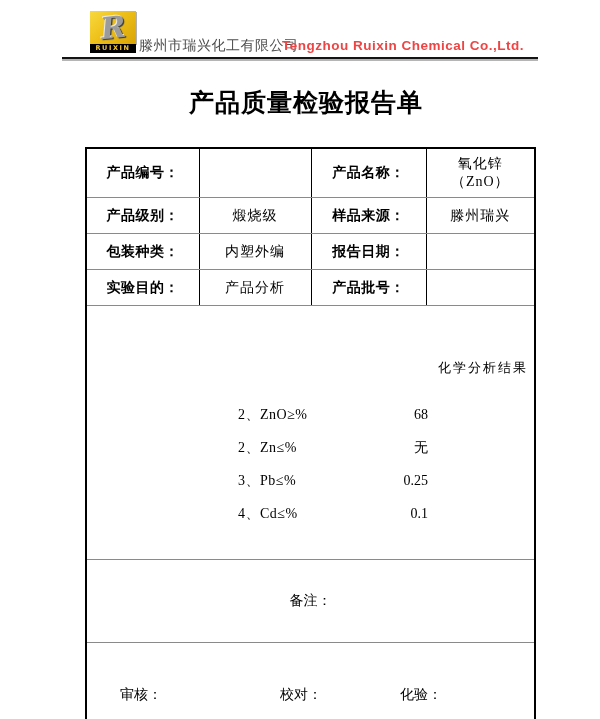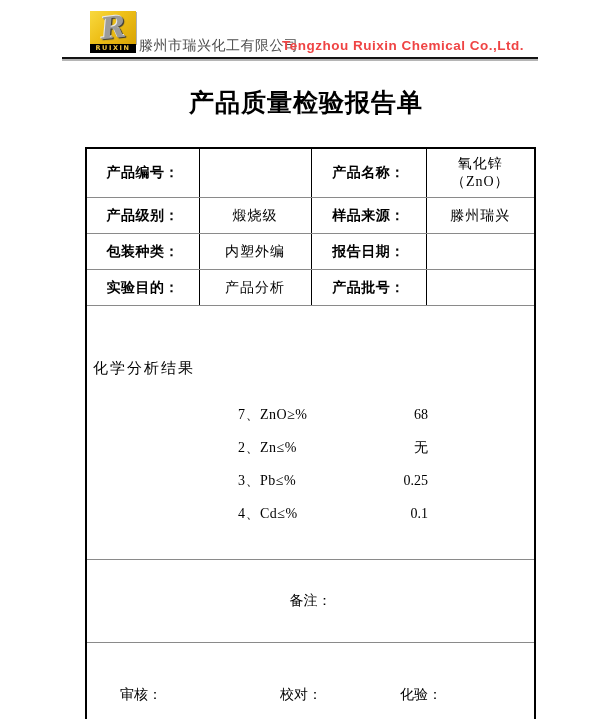--- a/index.html
+++ b/index.html
@@ -84,23 +84,23 @@
     vertical-align:middle;
     overflow:hidden;
   }
   tr.info-row { height:36px; }
   td.label { font-weight:bold; letter-spacing:0.5px; }
   td.value { font-family:"Liberation Serif", serif; letter-spacing:1px; }
 
   td.analysis-cell { height:241px; vertical-align:top; text-align:left; }
   .analysis-heading {
     margin-top:24px;
-    text-align:left;
-    font-family:"Liberation Serif", serif;
-    font-size:15px; letter-spacing:2px;
+    text-align:right;
+    font-family:"Liberation Serif", serif;
+    font-size:13px; letter-spacing:2px;
   }
   .analysis-items { margin-top:21px; }
   .analysis-item {
     display:flex; align-items:center;
     height:33px;
     padding-left:145px;
     font-family:"Liberation Serif", serif;
     font-size:14px;
   }
   .item-name { width:150px; text-align:left; letter-spacing:0.5px; }
@@ -172,21 +172,21 @@
         <td class="label">实验目的：</td>
         <td class="value">产品分析</td>
         <td class="label">产品批号：</td>
         <td class="value"></td>
       </tr>
       <tr>
         <td class="analysis-cell" colspan="4">
           <div class="analysis-heading">化学分析结果</div>
           <div class="analysis-items">
             <div class="analysis-item">
-              <span class="item-name">7、ZnO≥%</span>
+              <span class="item-name">2、ZnO≥%</span>
               <span class="item-value">68</span>
             </div>
             <div class="analysis-item">
               <span class="item-name">2、Zn≤%</span>
               <span class="item-value">无</span>
             </div>
             <div class="analysis-item">
               <span class="item-name">3、Pb≤%</span>
               <span class="item-value">0.25</span>
             </div>

